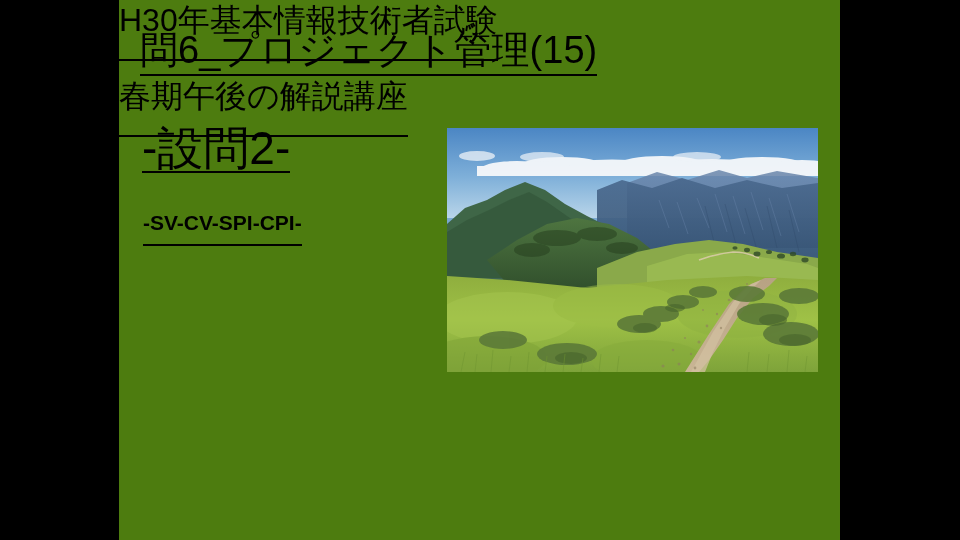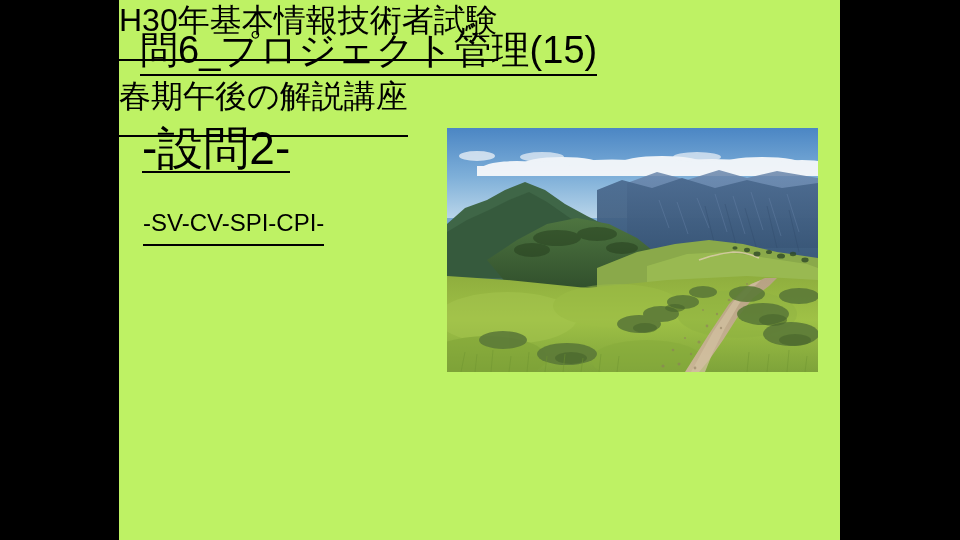--- a/index.html
+++ b/index.html
@@ -31,38 +31,38 @@
   .letterbox.left  { left: 0;  width: 119px; }
   .letterbox.right { left: 840px; width: 120px; }
 
   
   #slide {
     position: absolute;
     left: 119px;
     top: 0;
     width: 721px;
     height: 540px;
-    background: #bef264;
+    background: #4d7c0f;
   }
 
   .txt {
     position: absolute;
     color: #000000;
     white-space: nowrap;
     font-weight: 400;
     letter-spacing: 0px;
   }
   .ul {
     border-bottom: 2px solid #000000;
     padding-bottom: 1px;
   }
 
   #title-line      { left: 21px;  top: 27px;  font-size: 38px; line-height: 46px; }
   #subtitle-line   { left: 23px;  top: 126px; font-size: 46px; line-height: 44px; }
-  #topics-line     { left: 24px;  top: 203px; font-size: 24px; line-height: 40px; }
+  #topics-line     { left: 24px;  top: 203px; font-size: 21px; line-height: 40px; font-weight: bold; }
 
   #footer-block    { left: 23px;  top: 418px; }
   #footer-block .fl {
     display: block;
     font-size: 32px;
     line-height: 41px;
     white-space: nowrap;
     color: #000000;
     width: max-content;
     border-bottom: 2px solid #000000;

